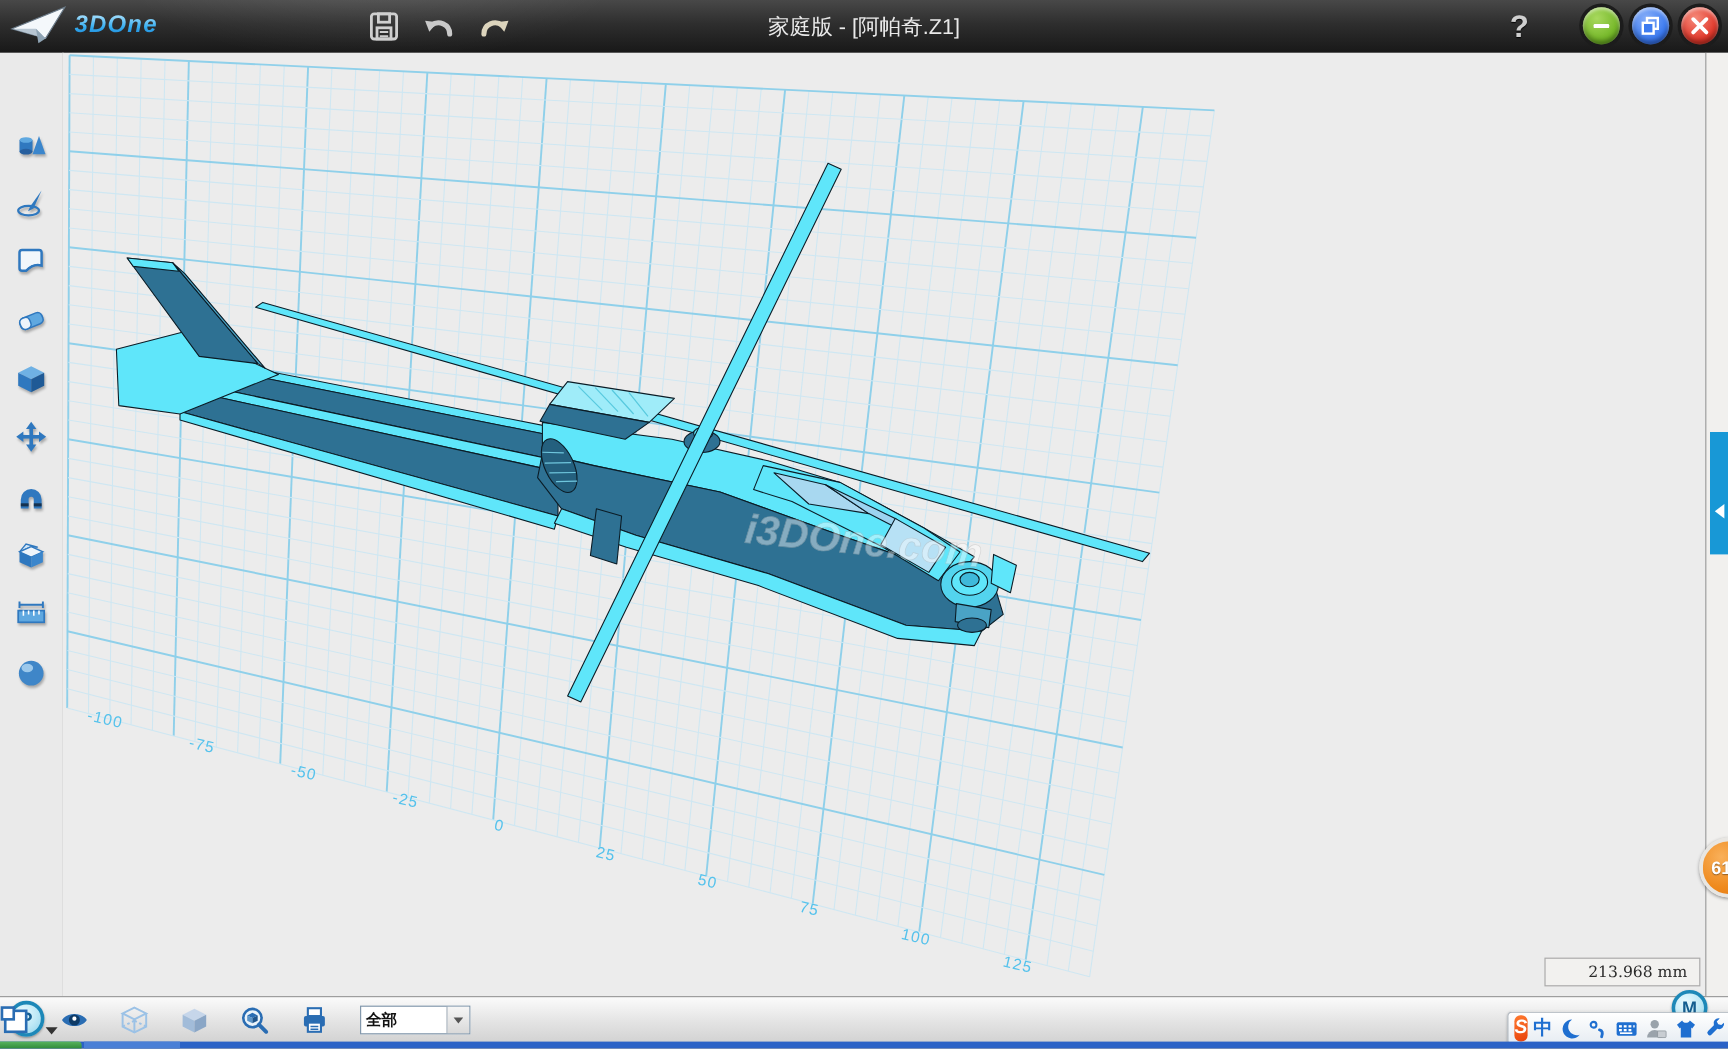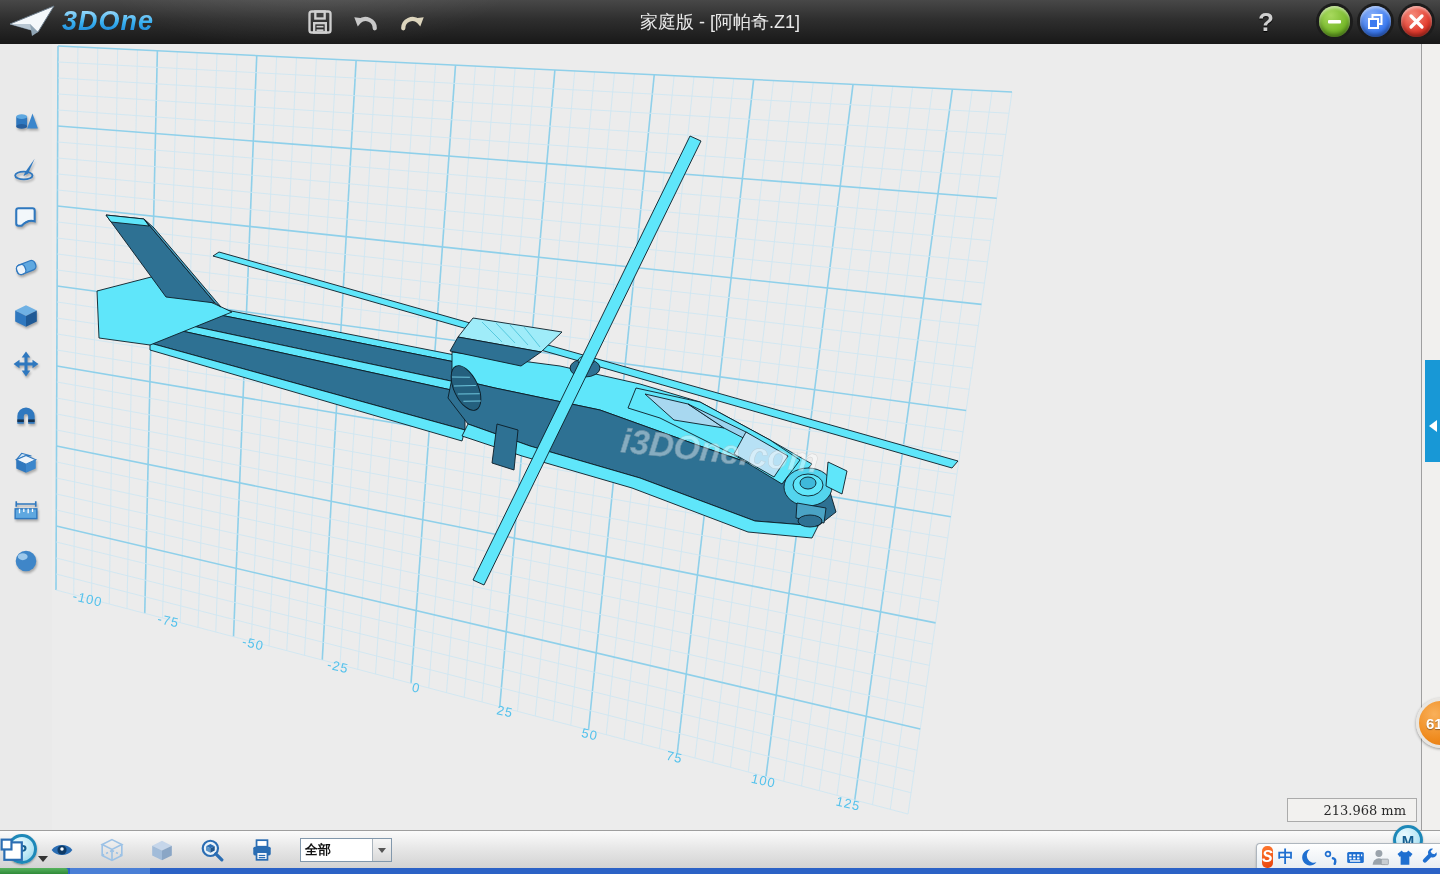--- a/index.html
+++ b/index.html
@@ -6,21 +6,21 @@
   #app{position:relative;width:1440px;height:874px;overflow:hidden;
        font-family:"Liberation Sans",sans-serif;background:#ececec;-webkit-user-select:none;user-select:none;}
 
   
   .titlebar{position:absolute;left:0;top:0;width:1440px;height:44px;
     background:linear-gradient(180deg,#484848 0%,#2e2e2e 45%,#181818 100%);
     border-bottom:1px solid #050505;}
   .titlebar::before{content:"";position:absolute;left:120px;top:-30px;width:420px;height:90px;
     background:radial-gradient(ellipse at 45% 0%,rgba(255,255,255,.10),transparent 65%);pointer-events:none;}
   .logo{position:absolute;left:8px;top:2px;display:flex;align-items:center;gap:6px;}
-  .logo-text{font-size:27px;font-weight:bold;font-style:italic;letter-spacing:1px;
+  .logo-text{font-size:20px;font-weight:bold;font-style:italic;letter-spacing:1px;
     background:linear-gradient(180deg,#bfe9ff 0%,#35aef0 55%,#1472c8 100%);
     -webkit-background-clip:text;background-clip:text;color:transparent;}
   .tb-tools{position:absolute;left:303px;top:5px;display:flex;gap:12px;}
   .tb-btn{width:34px;height:34px;display:flex;align-items:center;justify-content:center;cursor:pointer;}
   .tb-title{position:absolute;left:0;right:0;top:0;height:44px;display:flex;align-items:center;justify-content:center;
     color:#e9e9e9;font-size:18px;pointer-events:none;}
   .tb-help{position:absolute;left:1248px;top:0;width:36px;height:44px;display:flex;align-items:center;justify-content:center;
     color:#cfcfcf;font-size:26px;font-weight:bold;cursor:pointer;text-shadow:0 1px 1px #000;}
   .winbtns{position:absolute;right:8px;top:6px;display:flex;gap:10px;}
   .winbtn{width:31px;height:31px;border-radius:50%;position:relative;cursor:pointer;

